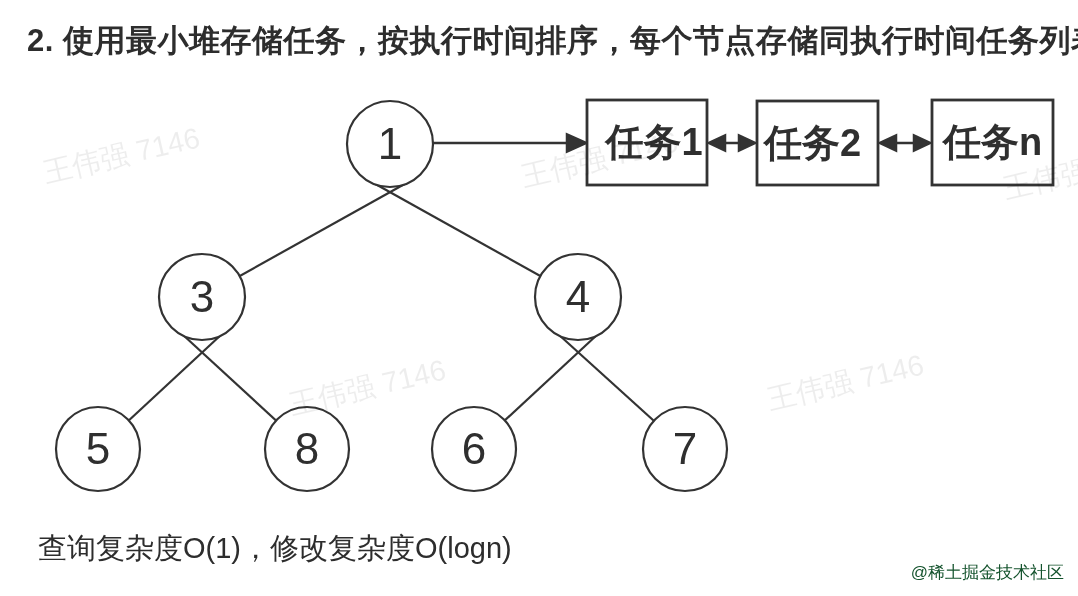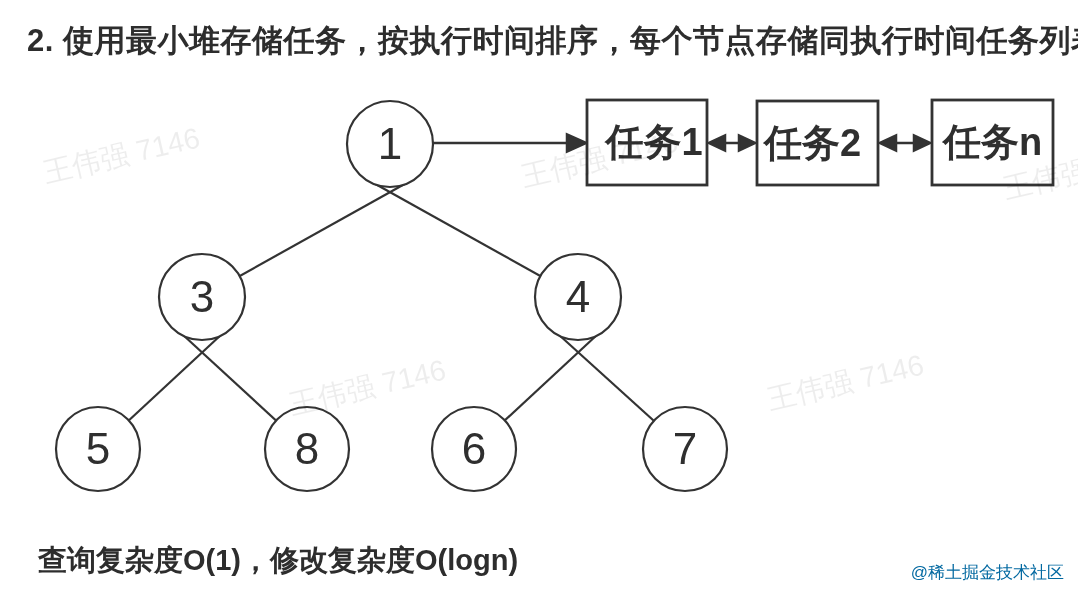--- a/index.html
+++ b/index.html
@@ -47,31 +47,30 @@
     font-weight: 700;
     color: #2f2f2f;
     white-space: nowrap;
     z-index: 2;
   }
   .footer-note {
     position: absolute;
     left: 38px;
     top: 529px;
     font-size: 29px;
-    font-weight: 700;
+    font-weight: 400;
     white-space: nowrap;
     z-index: 2;
-    margin-top: 12px;
   }
   .community-wm {
     position: absolute;
     right: 14px;
     bottom: 12px;
     font-size: 17px;
-    color: #0369a1;
+    color: #14532d;
     white-space: nowrap;
     z-index: 2;
   }
   .author-wm {
     position: absolute;
     font-size: 29px;
     font-weight: 400;
     color: rgba(0, 0, 0, 0.07);
     transform: rotate(-13deg);
     white-space: nowrap;

